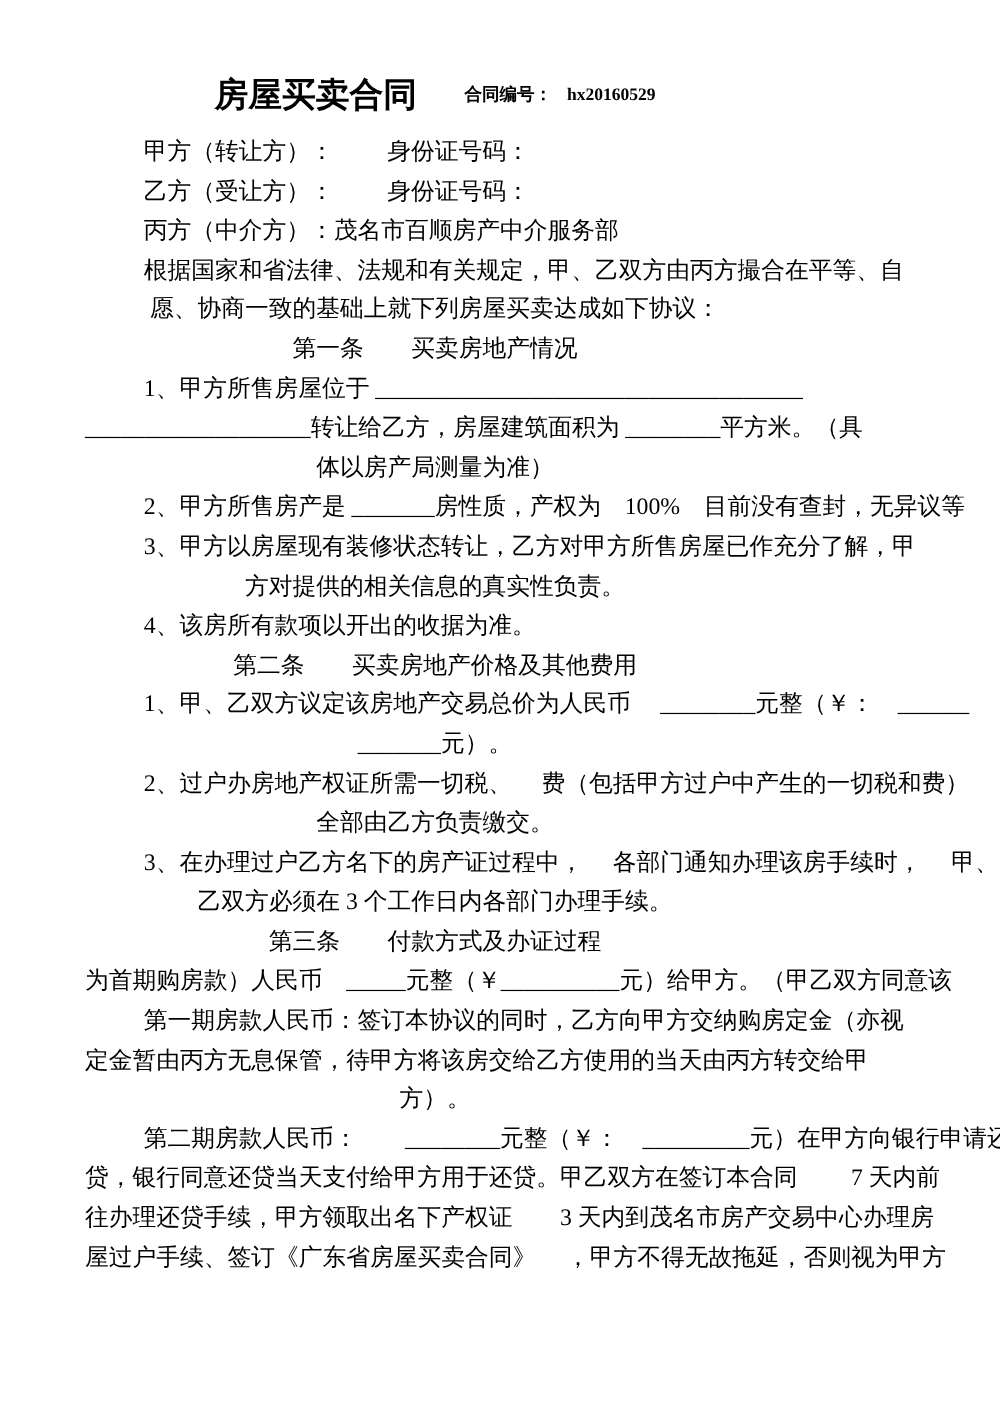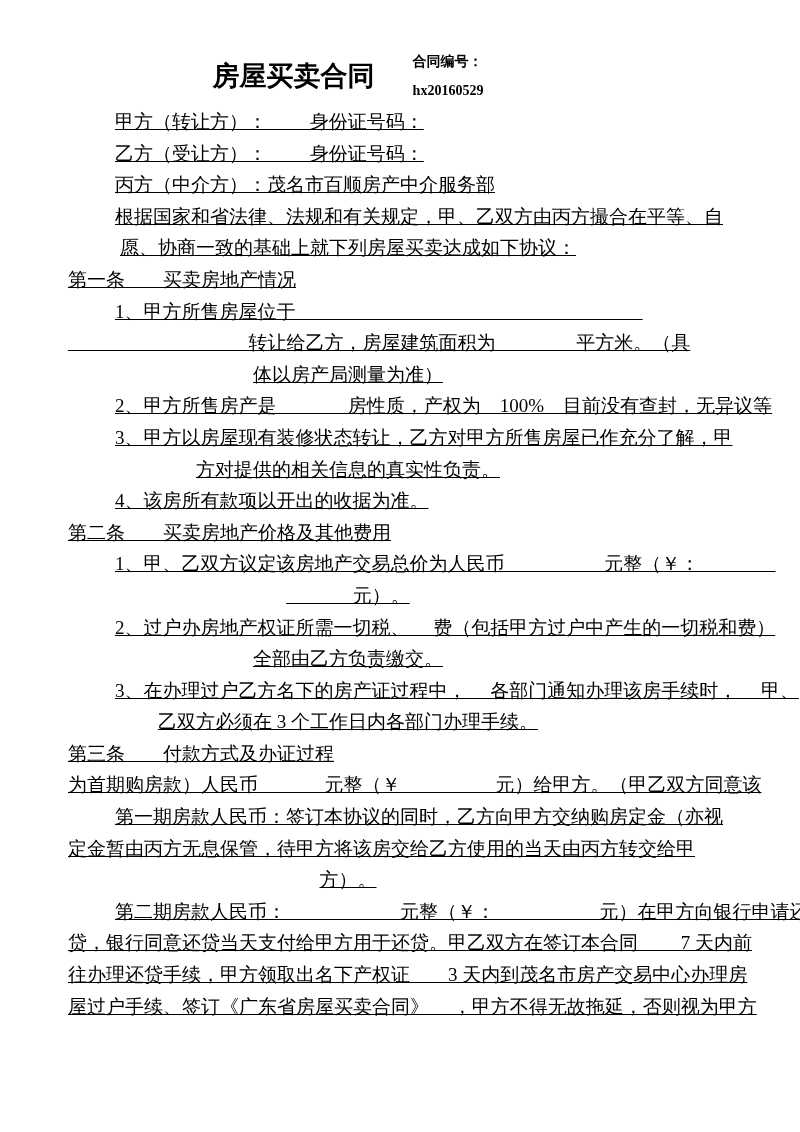--- a/index.html
+++ b/index.html
@@ -31,36 +31,34 @@
     white-space: pre;
   }
   .doc-title {
     font-size: 27px;
     font-weight: bold;
   }
   .cno {
     font-size: 14px;
     font-weight: bold;
     display: flex;
-    align-items: flex-start;
+    align-items: flex-end;
     gap: 12px;
     white-space: pre;
-    flex-direction: column;
   }
   .doc-lines { }
   .line {
     font-size: 19px;
     line-height: 31.6px;
     height: 31.6px;
     white-space: pre;
     overflow: visible;
-    text-decoration: underline;
   }
   .line.indent { padding-left: 47px; }
-  .line.center { text-align: left; }
+  .line.center { text-align: center; }
   .line.flush  { padding-left: 0; text-align: center; }
 </style>
 </head>
 <body>
 
 <div class="page">
 
   <div class="title-row">
     <span class="doc-title">房屋买卖合同</span>
     <span class="cno">

